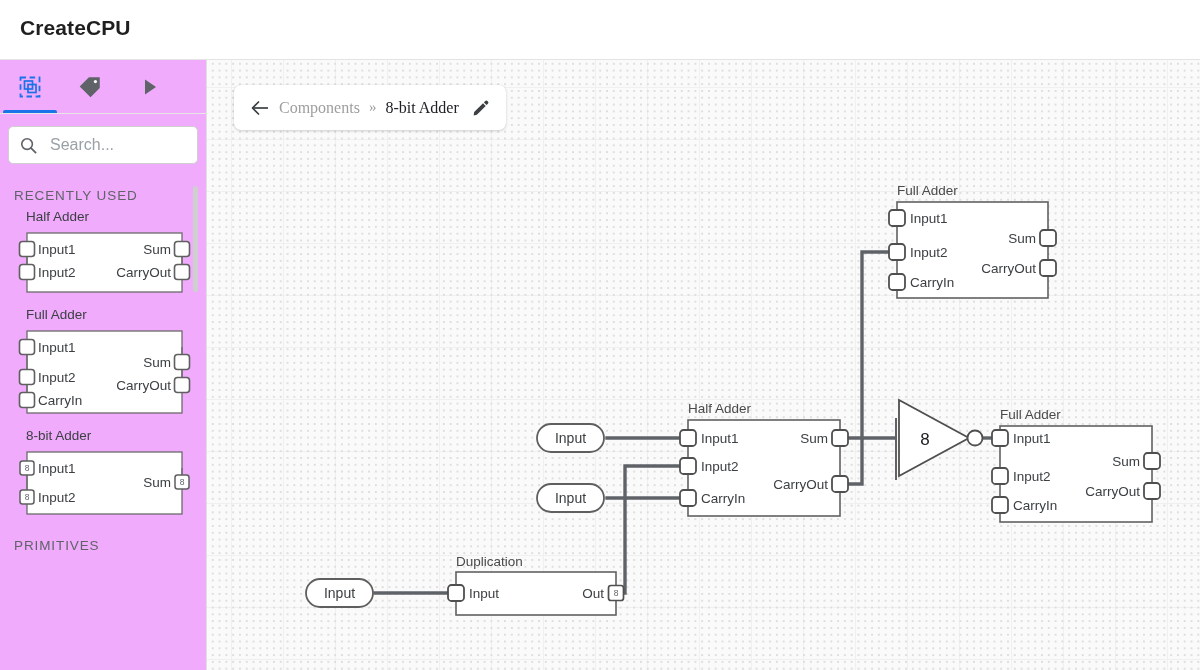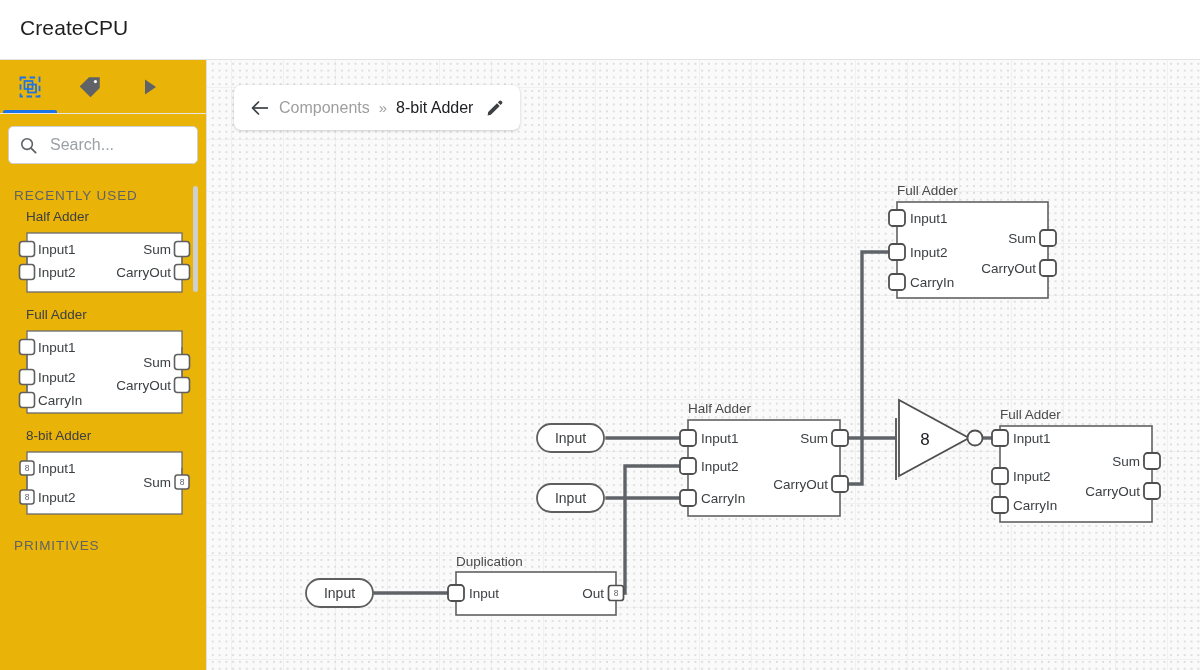--- a/index.html
+++ b/index.html
@@ -15,28 +15,28 @@
   #app { position: relative; width: 1200px; height: 670px; }
 
   
   .titlebar {
     position: absolute; left: 0; top: 0; width: 1200px; height: 60px;
     background: #ffffff;
     border-bottom: 1px solid #e3e3e3;
   }
   .app-title {
     position: absolute; left: 20px; top: 16px;
-    font-size: 21px; font-weight: 400; color: #1f1f1f;
+    font-size: 21px; font-weight: 700; color: #1f1f1f;
     letter-spacing: 0.1px;
   }
 
   
   .sidebar {
     position: absolute; left: 0; top: 60px; width: 207px; height: 610px;
-    background: #eab308; border-right: 1px solid #e0e0e0;
+    background: #f0abfc; border-right: 1px solid #e0e0e0;
     overflow: hidden;
   }
   .tabbar {
     position: relative; height: 54px; width: 207px;
     border-bottom: 1px solid #e6e6e6;
   }
   .tab {
     position: absolute; top: 0; width: 60px; height: 53px;
     display: flex; align-items: center; justify-content: center;
     cursor: pointer;
@@ -96,20 +96,21 @@
     background-position: -2px -4px, 24px 0px, 0px 27px;
     overflow: hidden;
   }
 
   
   .breadcrumb {
     position: absolute; left: 27px; top: 25px; height: 45px;
     display: flex; align-items: center; gap: 9px;
     background: #ffffff; border-radius: 7px; padding: 0 16px;
     box-shadow: 0 1px 3px rgba(0,0,0,0.17), 0 0 1px rgba(0,0,0,0.10);
+    font-family: Liberation Serif, serif;
   }
   .bc-back { display: flex; align-items: center; cursor: pointer; }
   .bc-parent { font-size: 16px; color: #9e9e9e; }
   .bc-sep { font-size: 15px; color: #9e9e9e; }
   .bc-current { font-size: 16px; color: #202124; font-weight: 500; }
   .bc-edit { display: flex; align-items: center; margin-left: 4px; cursor: pointer; }
 
   
   .graph { position: absolute; left: 0; top: 0; width: 993px; height: 610px; }
 

